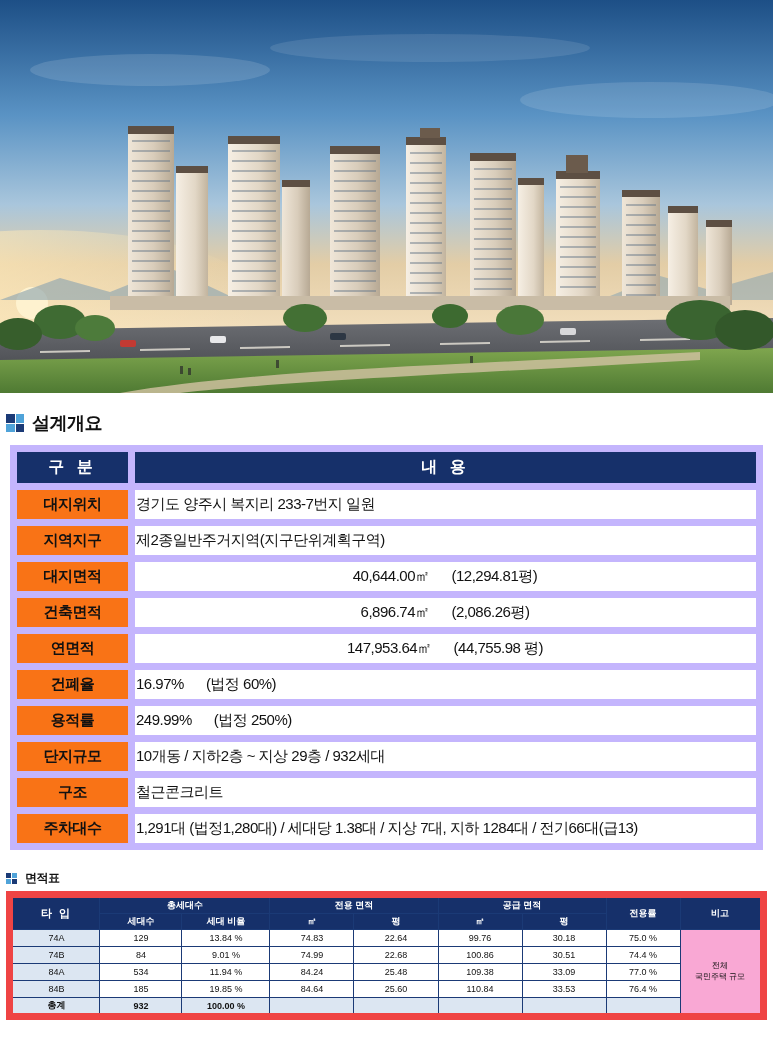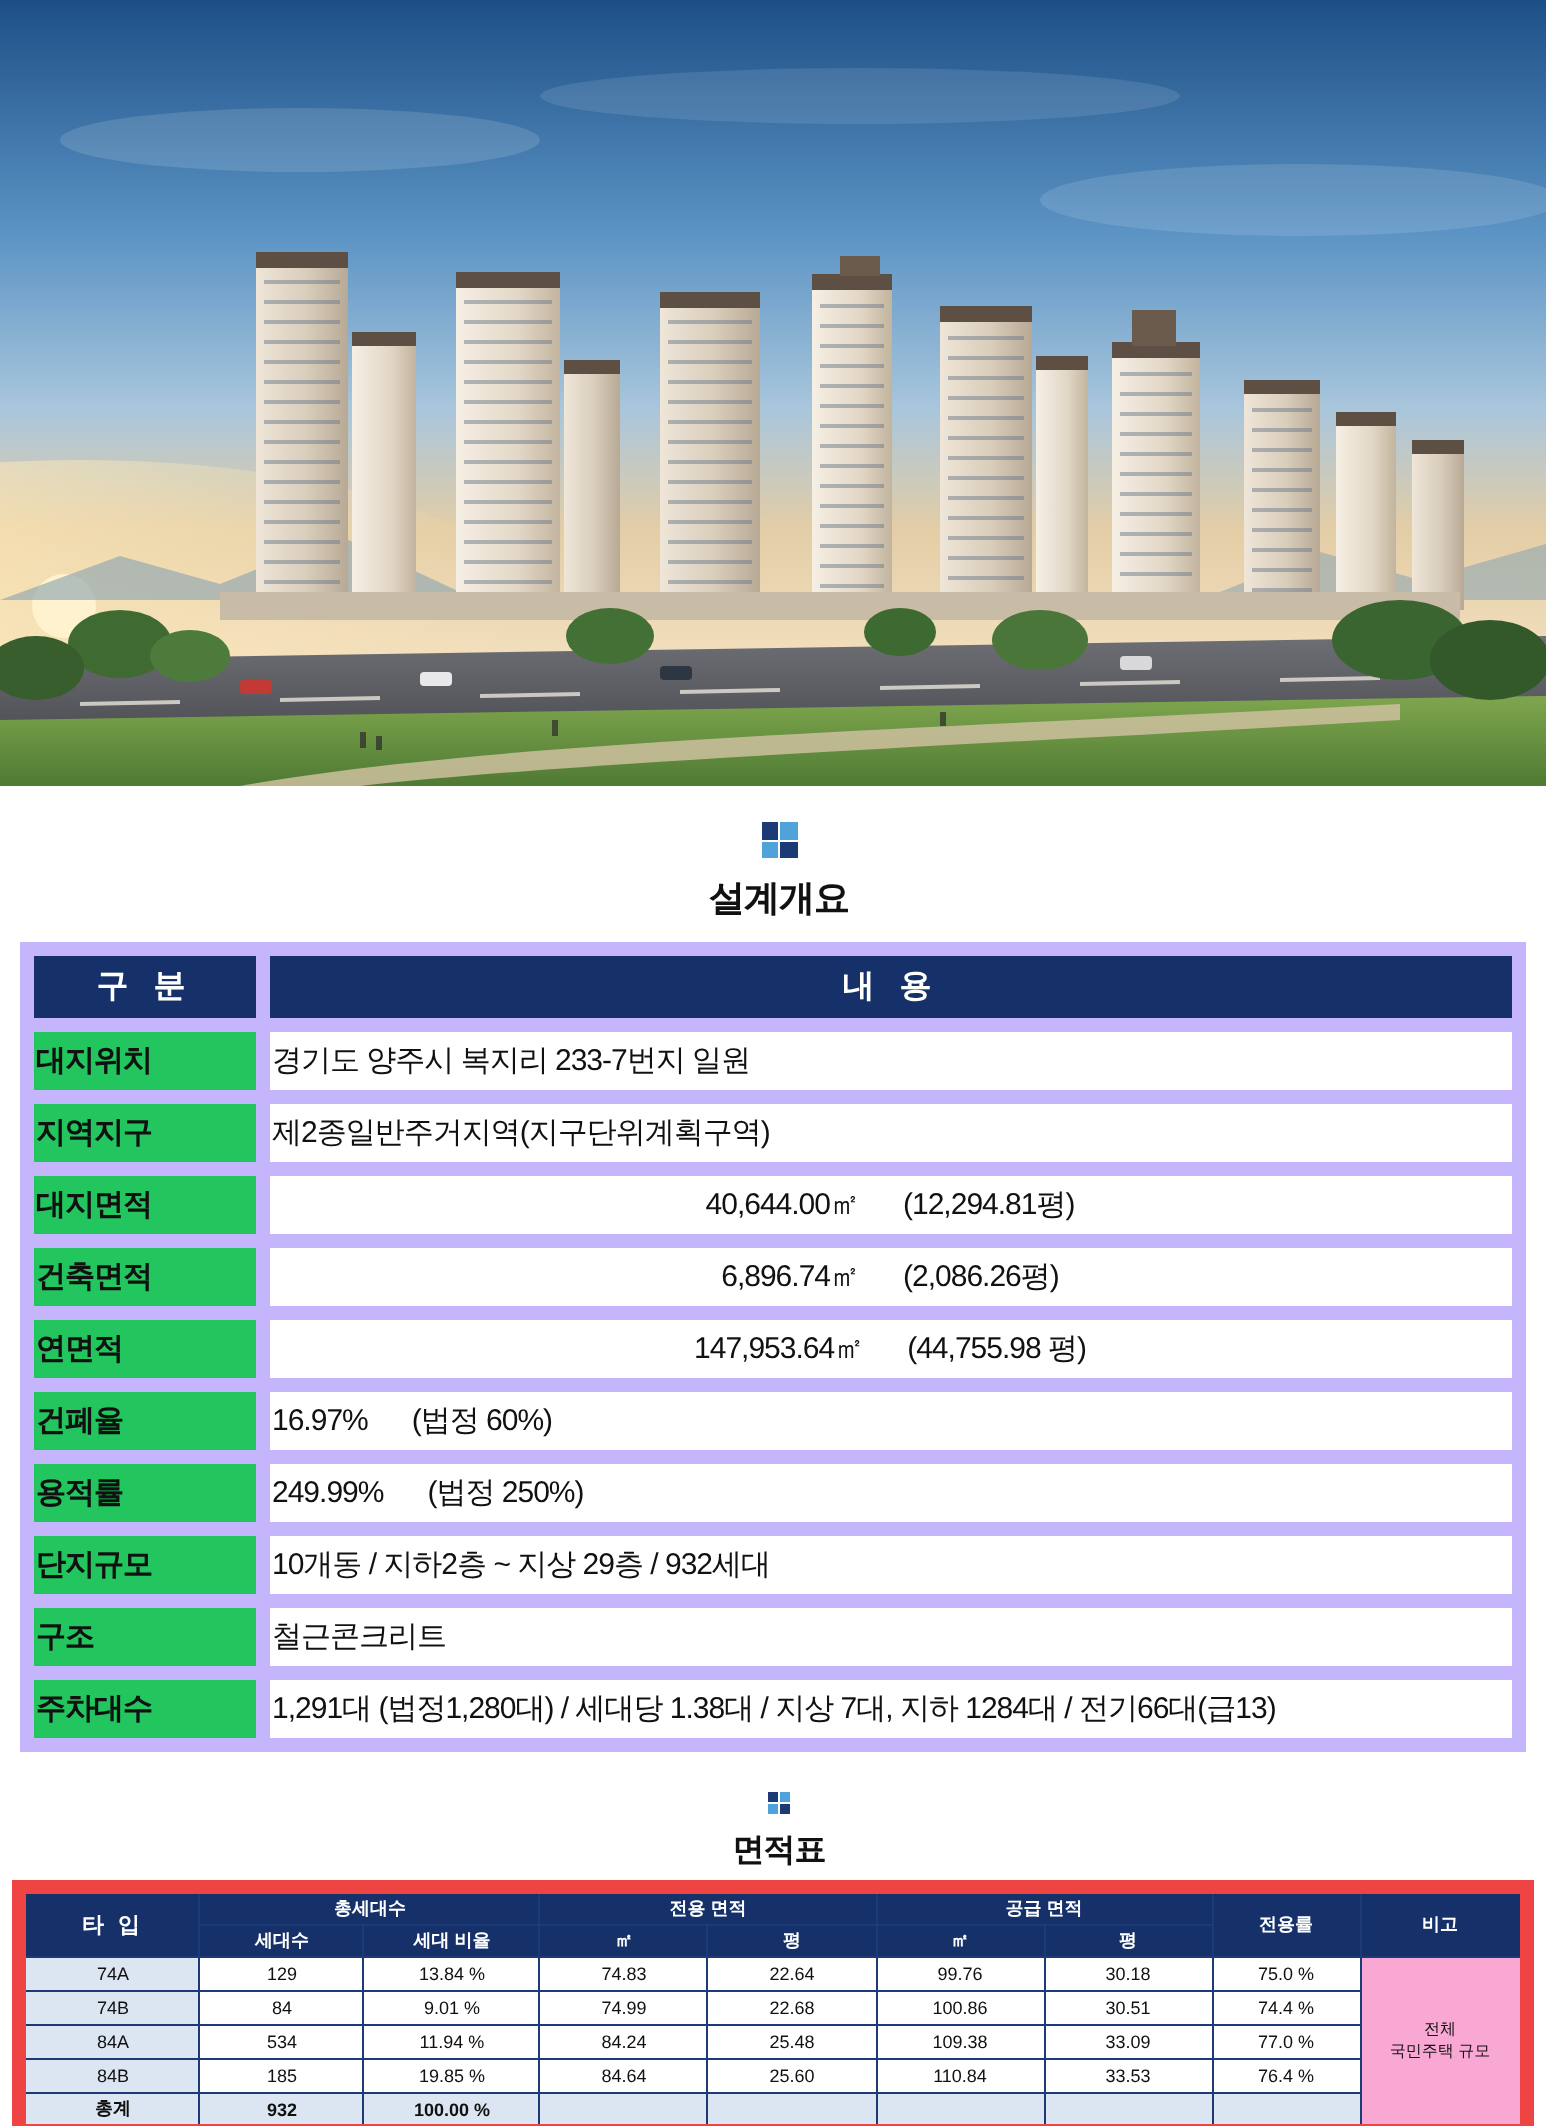--- a/index.html
+++ b/index.html
@@ -30,42 +30,41 @@
     height: 100%;
     display: block;
   }
 
   
   .section-head {
     display: flex;
     align-items: center;
     gap: 8px;
     margin: 18px 0 10px 6px;
-    flex-direction: column;
   }
   .sq-icon {
     width: 18px; height: 18px;
     display: grid;
     grid-template-columns: 1fr 1fr;
     grid-template-rows: 1fr 1fr;
     gap: 1px;
   }
   .sq-icon i { display: block; }
   .sq-icon i:nth-child(1) { background: #1b3a76; }
   .sq-icon i:nth-child(2) { background: #4fa3d9; }
   .sq-icon i:nth-child(3) { background: #4fa3d9; }
   .sq-icon i:nth-child(4) { background: #1b3a76; }
   .section-title {
     font-size: 18px;
     font-weight: bold;
     color: #111;
     letter-spacing: -0.5px;
   }
   .section-head.small .sq-icon { width: 11px; height: 11px; }
-  .section-head.small .section-title { font-size: 16px; }
+  .section-head.small .section-title { font-size: 12px; }
   .section-head.small { margin: 20px 0 4px 6px; }
 
   
   .spec-table {
     width: 753px;
     margin: 0 auto;
     border-collapse: collapse;
     table-layout: fixed;
     border: 1px solid #1b3a76;
   }
@@ -77,21 +76,22 @@
   }
   .spec-table thead th {
     background: #16306a;
     color: #fff;
     font-size: 16px;
     font-weight: bold;
     letter-spacing: 4px;
     height: 38px;
   }
   .spec-table td.lbl {
-    background: #22c55e;
+    background: #f97316;
+    text-align: center;
     font-weight: bold;
     font-size: 15px;
     width: 118px;
     letter-spacing: -0.5px;
   }
   .spec-table td.val {
     background: #fff;
     letter-spacing: -0.5px;
   }
   .spec-table td.val.center {

